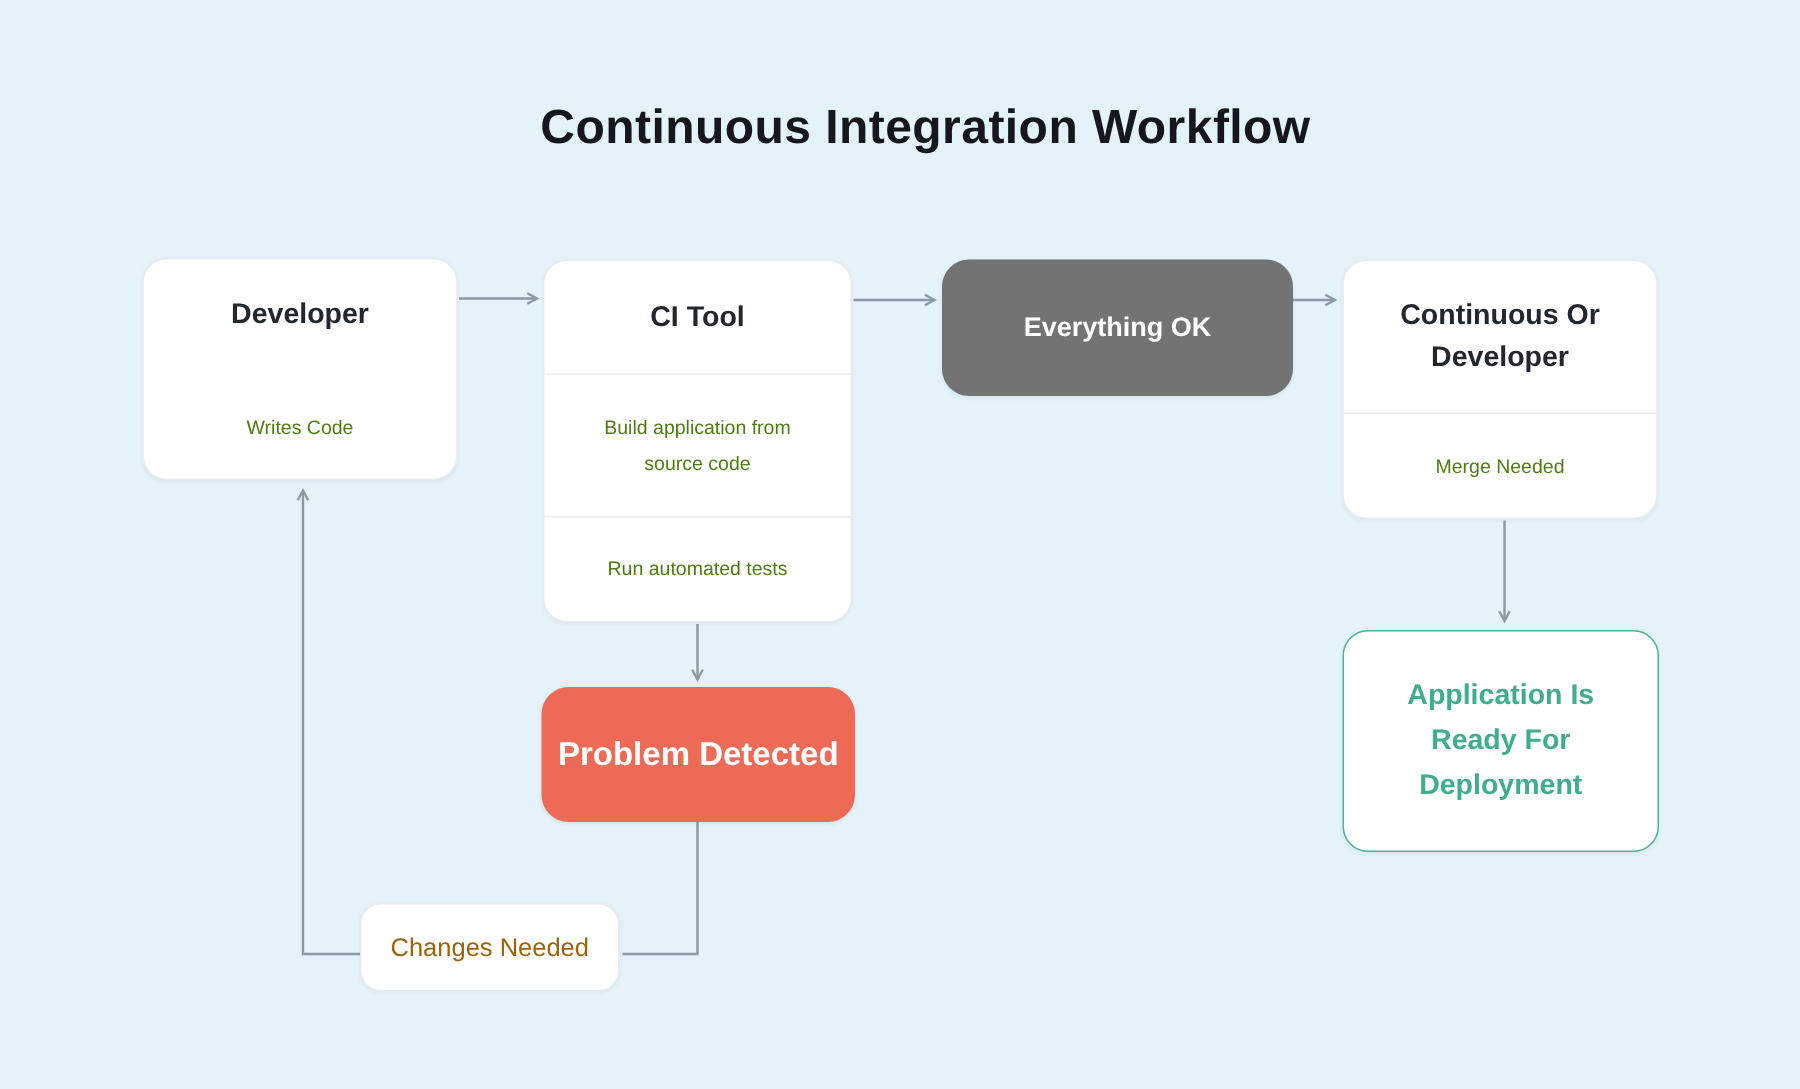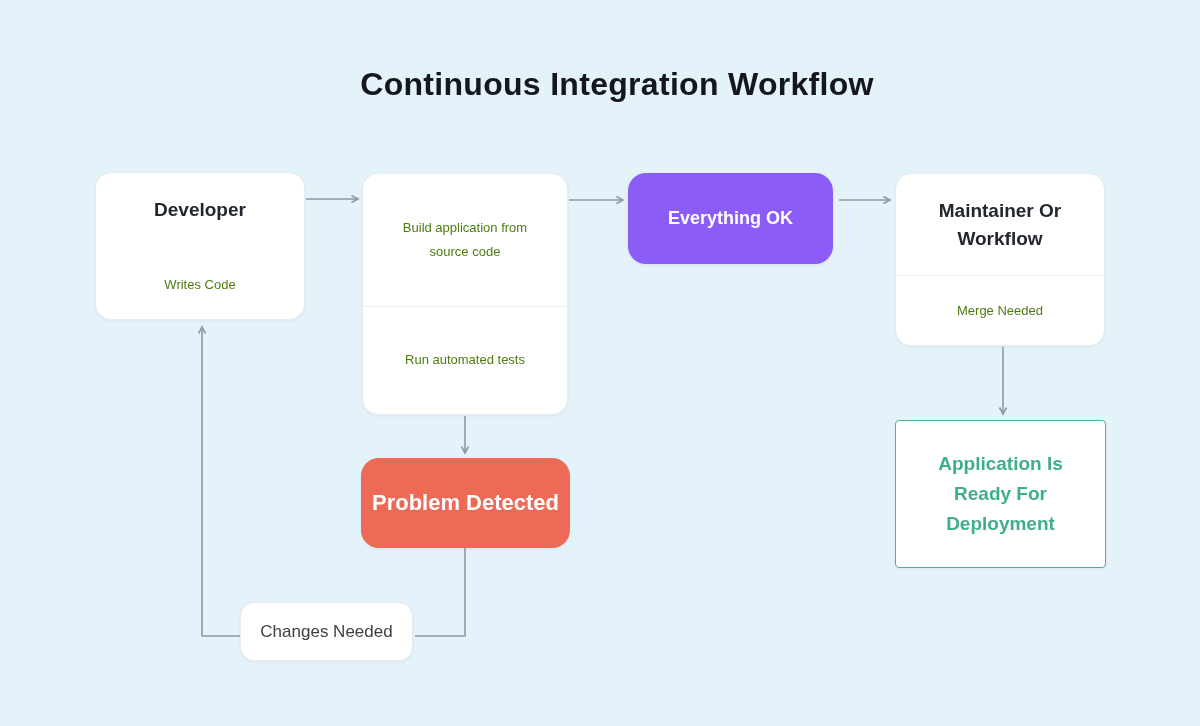--- a/index.html
+++ b/index.html
@@ -38,39 +38,39 @@
             box-sizing: border-box; padding: 0 23px; }
   .ci-row span { max-width: 152px; }
   .ci-row + .ci-row { border-top: 1px solid #ededf0; }
   .ci-row-title { flex: 0 0 75px; }
   .ci-row-step  { flex: 1 1 auto; }
 
   .pill { position: absolute; box-sizing: border-box; border-radius: 18px;
           display: flex; align-items: center; justify-content: center; text-align: center;
           box-shadow: 0 1px 3px rgba(30,60,90,0.08); }
   .pill-label { color: #ffffff; font-weight: 700; }
-  #node-everything-ok { left: 628px; top: 173px; width: 205px; height: 91px; background: #8b5cf6; }
+  #node-everything-ok { left: 628px; top: 173px; width: 234px; height: 91px; background: #737373; }
   #node-everything-ok .pill-label { font-size: 18px; }
   #node-problem-detected { left: 361px; top: 458px; width: 209px; height: 90px; background: #ec6a56; }
   #node-problem-detected .pill-label { font-size: 22px; }
 
   #node-maintainer { left: 895px; top: 173px; width: 210px; height: 173px;
                      justify-content: flex-start; align-items: stretch; }
   .mt-section { display: flex; align-items: center; justify-content: center;
                 box-sizing: border-box; padding: 0 15px; }
   .mt-title-section { flex: 0 0 102px; border-bottom: 1px solid #ededf0; }
   .mt-sub-section { flex: 1 1 auto; }
 
   #node-application-ready { left: 895px; top: 420px; width: 211px; height: 148px;
-                            border: 1px solid #4cb394; border-radius: 4px; }
+                            border: 1px solid #4cb394; border-radius: 17px; }
   .ready-label { font-size: 19px; font-weight: 700; color: #3fae8c; line-height: 30px;
                  max-width: 155px; }
 
   #node-changes-needed { left: 240px; top: 602px; width: 173px; height: 59px; border-radius: 14px; }
-  #node-changes-needed .node-sub { font-size: 17px; color: #404040; }
+  #node-changes-needed .node-sub { font-size: 17px; color: #a16207; }
 </style>
 </head>
 <body>
 
 <div class="canvas">
 
   <h1 class="diagram-title">Continuous Integration Workflow</h1>
 
   <svg class="arrows" width="1200" height="726" viewBox="0 0 1200 726">
     <defs>
@@ -86,35 +86,38 @@
     <path d="M465,548 L465,636 L415,636"></path>
     <path d="M240,636 L202,636 L202,327" marker-end="url(#ah)"></path>
   </svg>
 
   <div class="node" id="node-developer">
     <span class="node-title">Developer</span>
     <span class="node-sub">Writes Code</span>
   </div>
 
   <div class="node" id="node-ci-tool">
+    <div class="ci-row ci-row-title">
+      <span class="node-title">CI Tool</span>
+    </div>
     <div class="ci-row ci-row-step">
       <span class="node-sub">Build application from source code</span>
     </div>
     <div class="ci-row ci-row-step">
       <span class="node-sub">Run automated tests</span>
     </div>
   </div>
 
   <div class="pill" id="node-everything-ok">
     <span class="pill-label">Everything OK</span>
   </div>
 
   <div class="node" id="node-maintainer">
     <div class="mt-section mt-title-section">
-      <span class="node-title">Maintainer Or Workflow</span>
+      <span class="node-title">Continuous Or Developer</span>
     </div>
     <div class="mt-section mt-sub-section">
       <span class="node-sub">Merge Needed</span>
     </div>
   </div>
 
   <div class="pill" id="node-problem-detected">
     <span class="pill-label">Problem Detected</span>
   </div>
 

